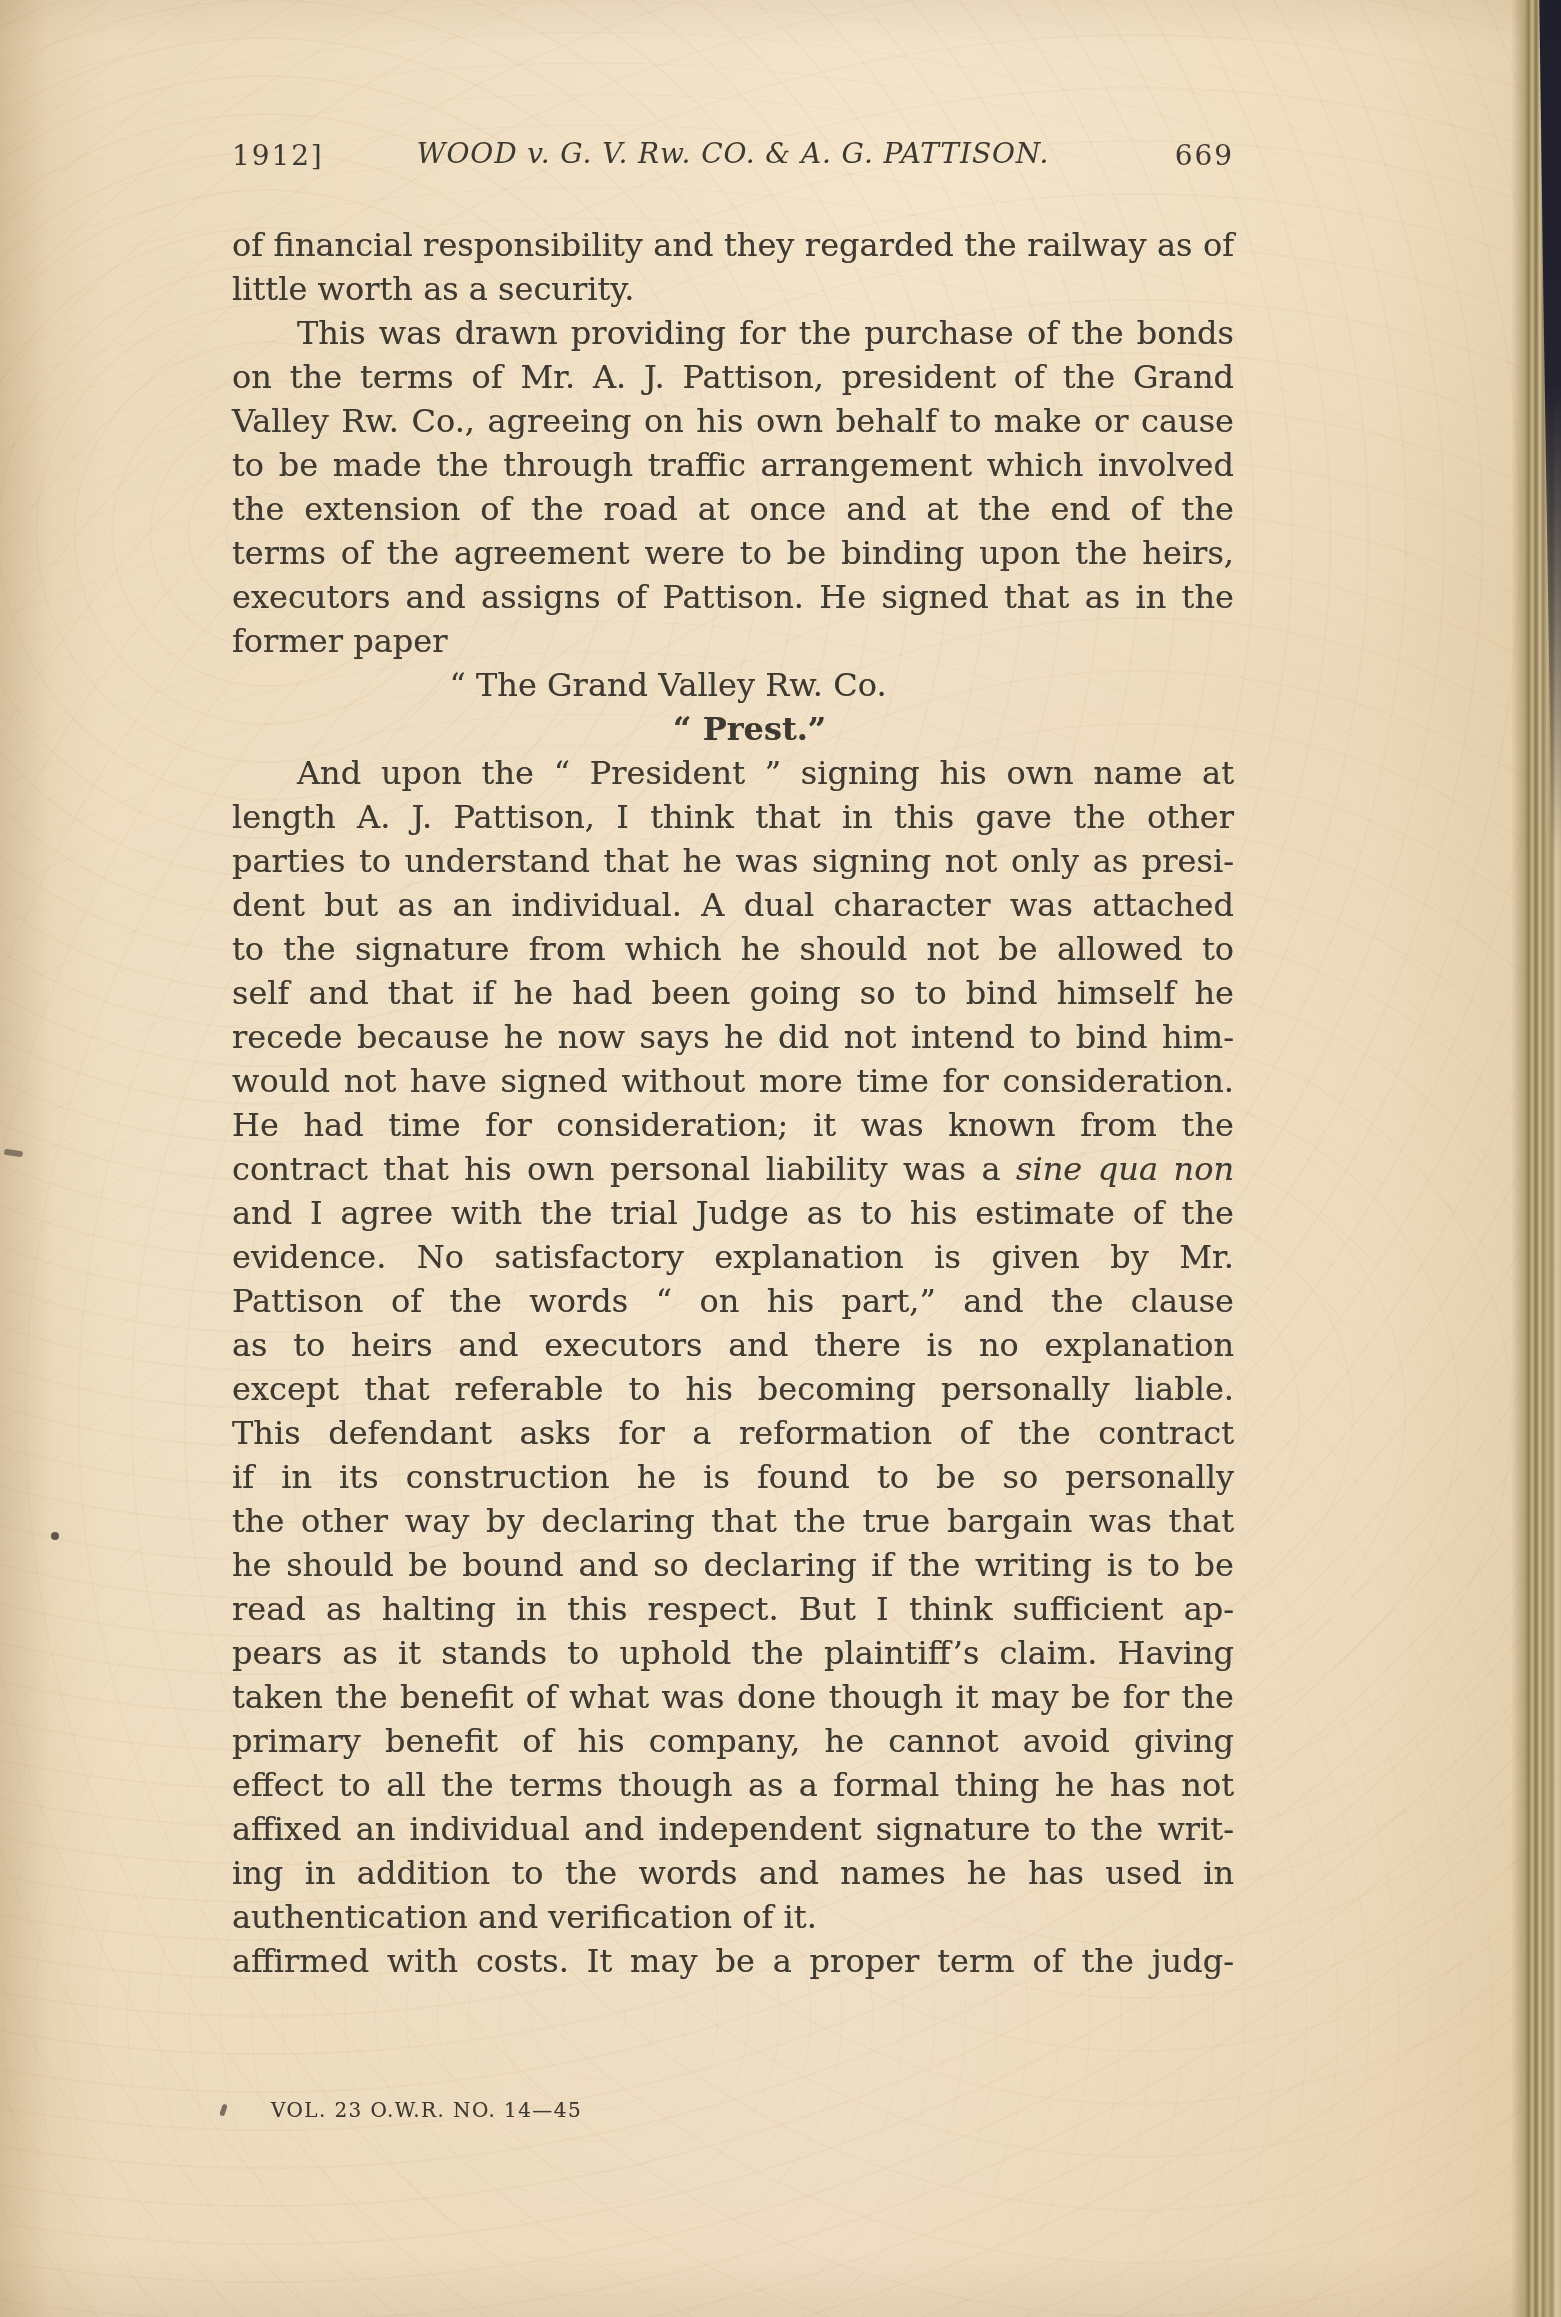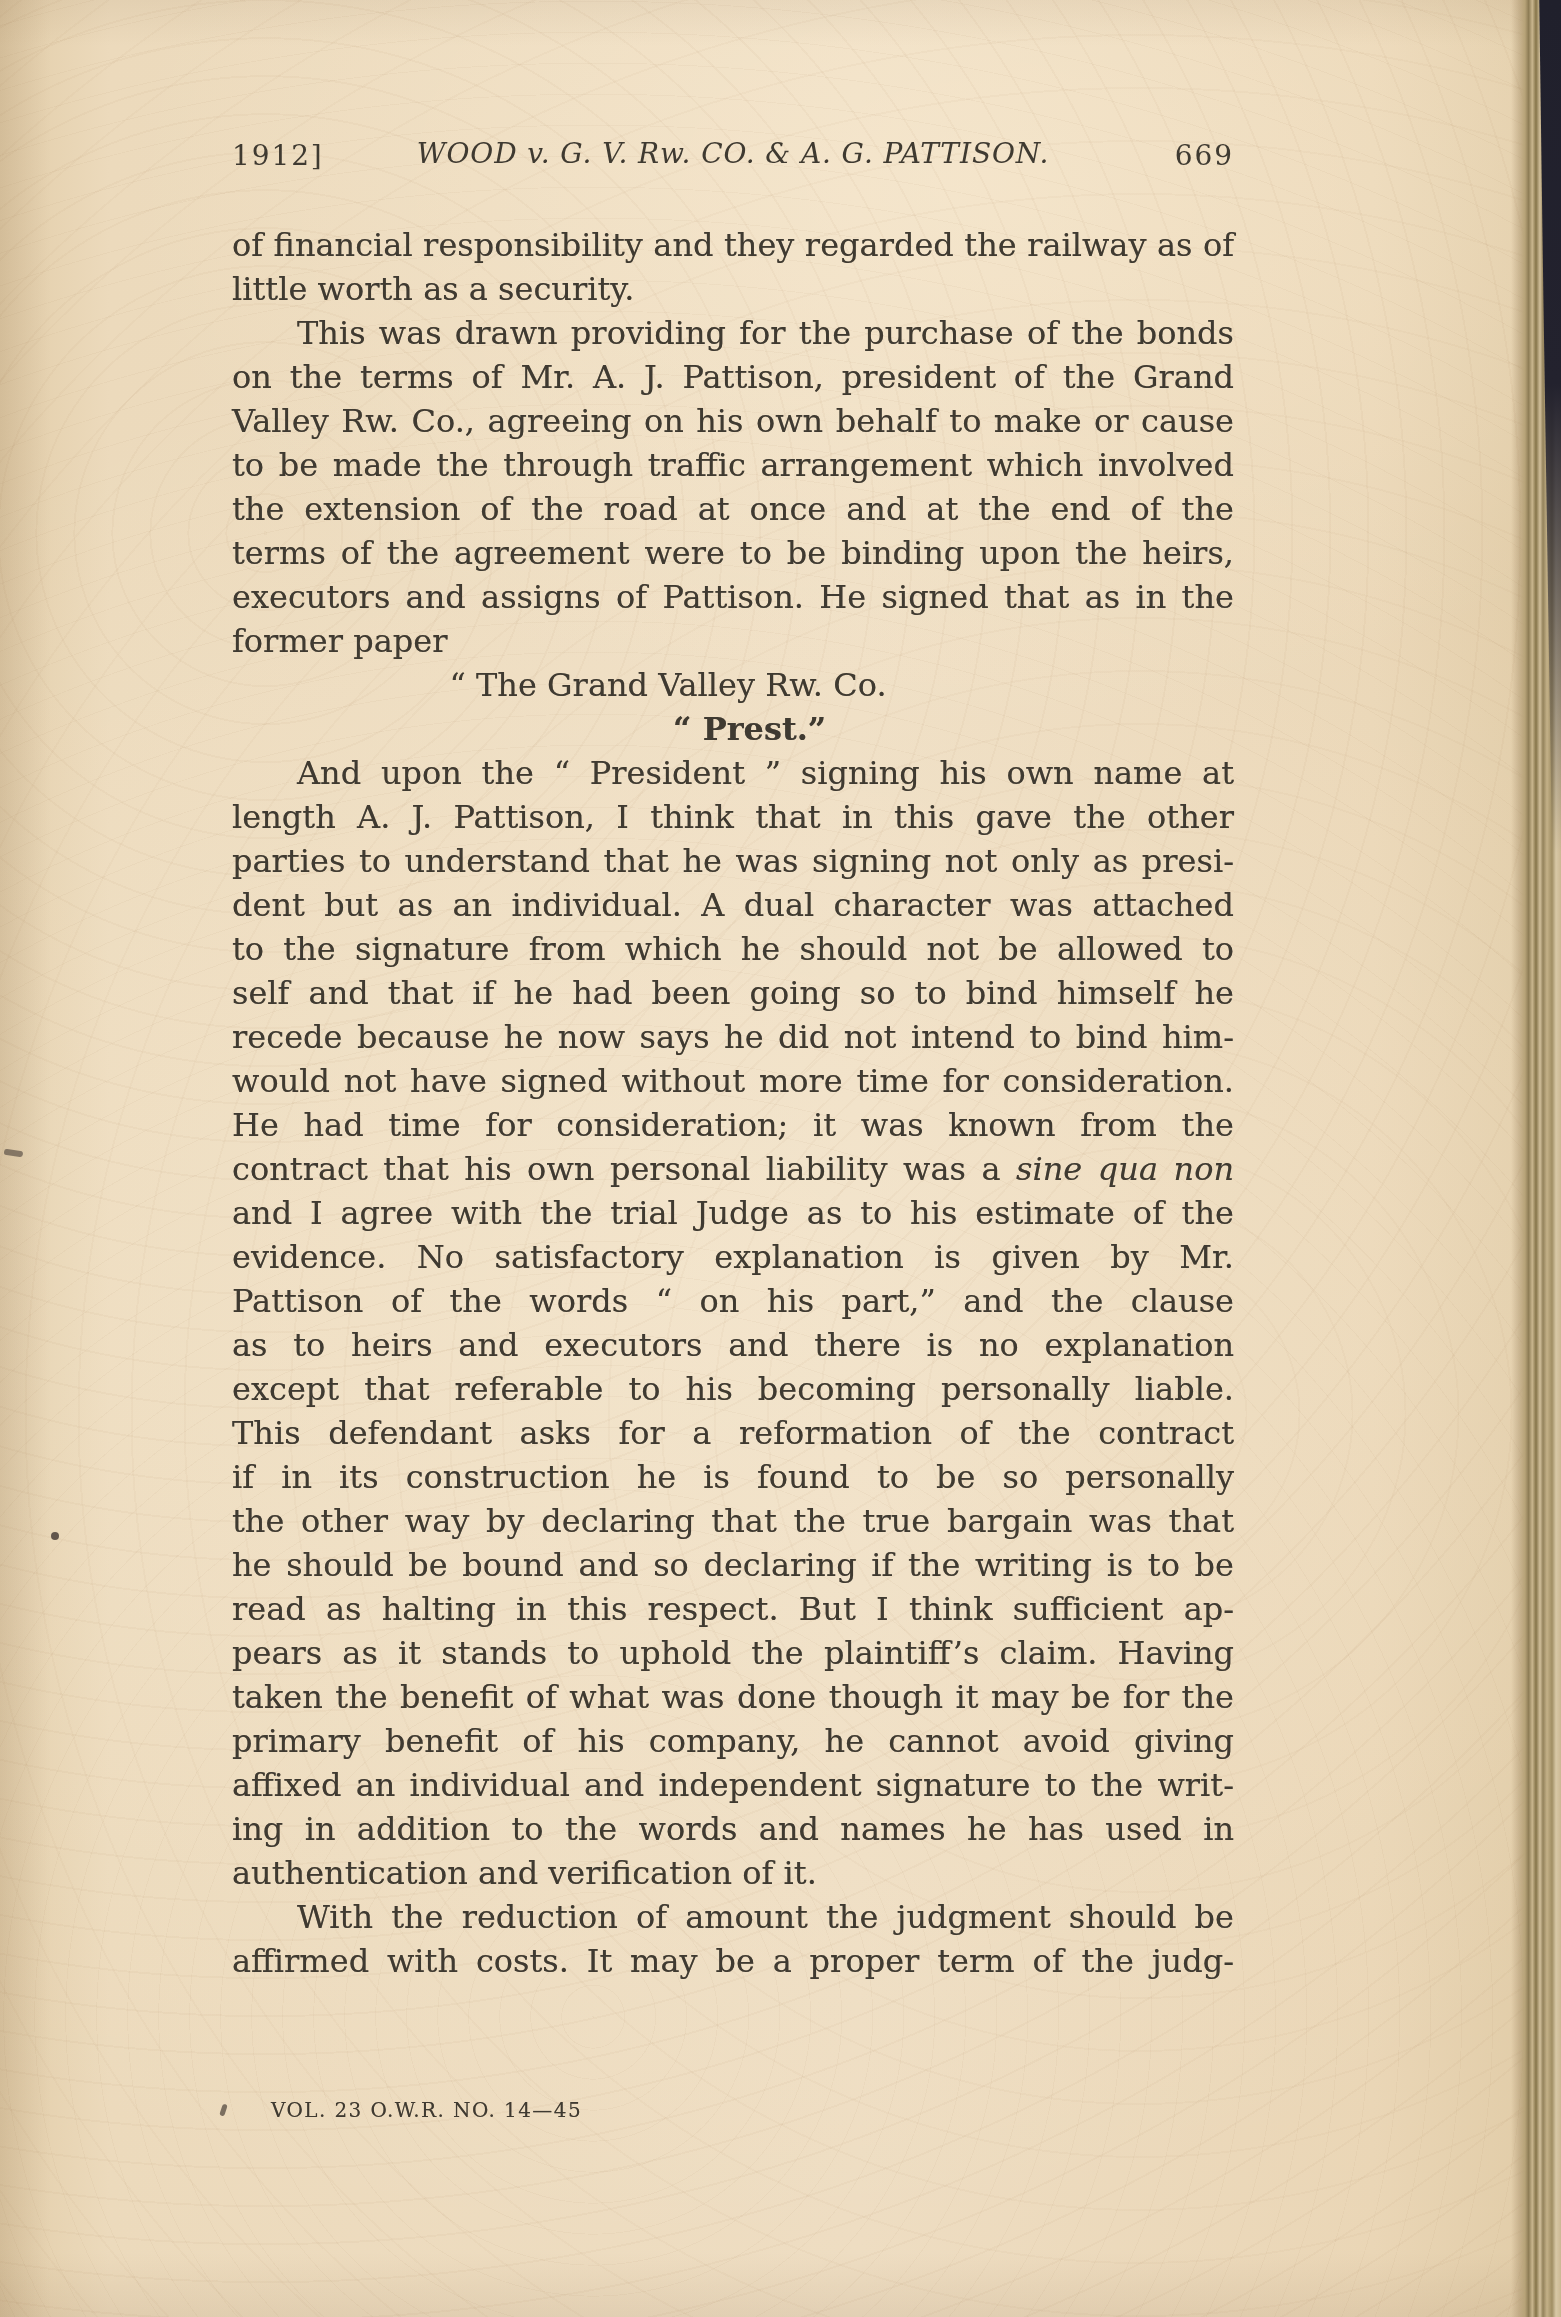--- a/index.html
+++ b/index.html
@@ -136,25 +136,25 @@
     <div class="line">as to heirs and executors and there is no explanation</div>
     <div class="line">except that referable to his becoming personally liable.</div>
     <div class="line">This defendant asks for a reformation of the contract</div>
     <div class="line">if in its construction he is found to be so personally</div>
     <div class="line">the other way by declaring that the true bargain was that</div>
     <div class="line">he should be bound and so declaring if the writing is to be</div>
     <div class="line">read as halting in this respect.  But I think sufficient ap-</div>
     <div class="line">pears as it stands to uphold the plaintiff’s claim.  Having</div>
     <div class="line">taken the benefit of what was done though it may be for the</div>
     <div class="line">primary benefit of his company, he cannot avoid giving</div>
+    <div class="line">effect to all the terms though as a formal thing he has not</div>
     <div class="line">affixed an individual and independent signature to the writ-</div>
     <div class="line">ing in addition to the words and names he has used in</div>
     <div class="line flush">authentication and verification of it.</div>
 
-    <div class="line indent">With the reduction of amount the judgment should be</div>
     <div class="line">affirmed with costs.  It may be a proper term of the judg-</div>
   </div>
 
   <div class="footer">VOL. 23 O.W.R. NO. 14—45</div>
 
   <div class="speck dot"></div>
   <div class="speck dash"></div>
   <div class="speck tick"></div>
 </div>
 

